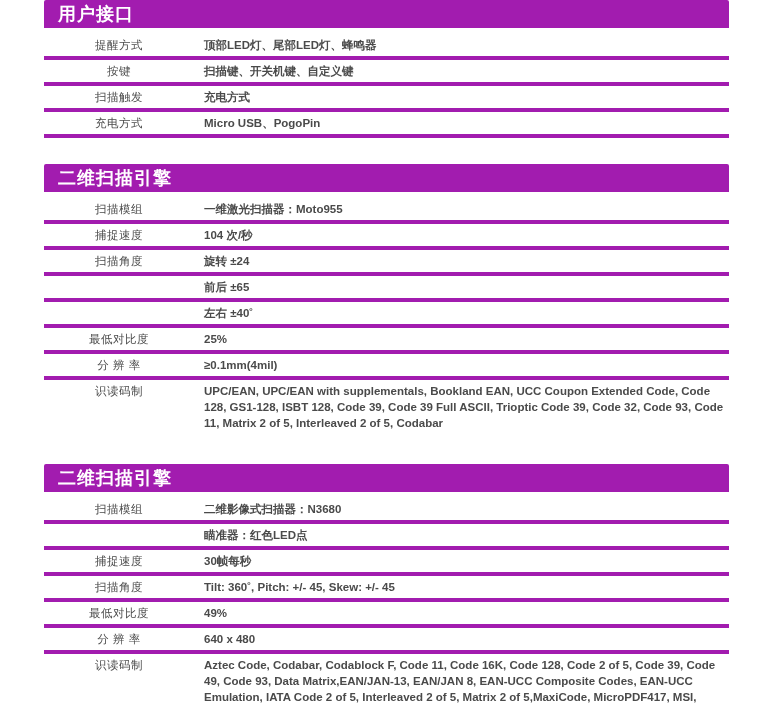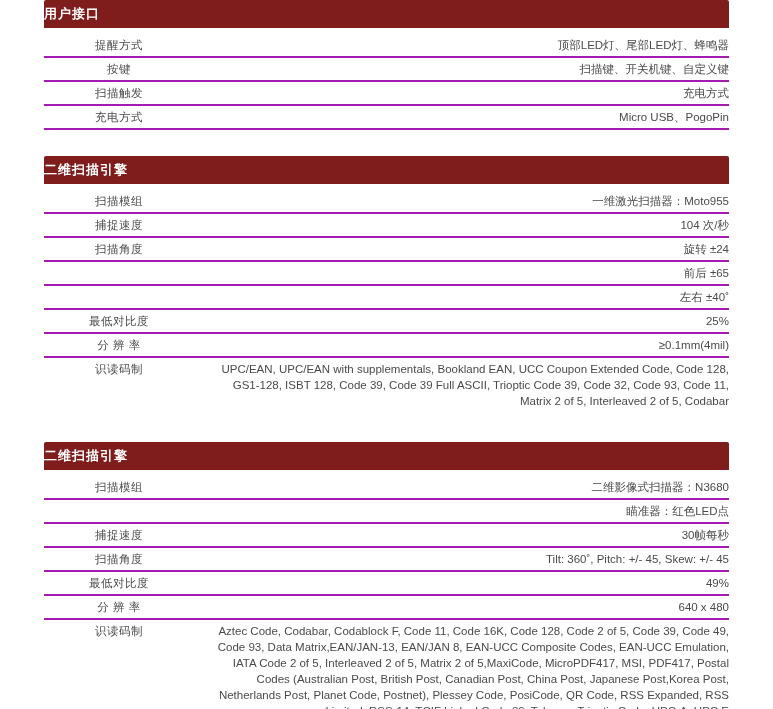--- a/index.html
+++ b/index.html
@@ -18,58 +18,60 @@
     width: 773px;
     height: 709px;
     position: relative;
     box-sizing: border-box;
     padding: 0 44px;
   }
   .section {
     margin-bottom: 0;
   }
   .section-header {
-    background: #7f1d1d;
+    background: #a21caf;
     color: #ffffff;
     height: 28px;
     line-height: 28px;
-    font-size: 13px;
+    font-size: 18px;
     font-weight: bold;
+    padding-left: 14px;
     letter-spacing: 1px;
     border-radius: 2px 2px 0 0;
   }
   .spec-table {
     width: 100%;
     border-collapse: collapse;
     table-layout: fixed;
     margin-top: 6px;
   }
   .spec-table tr {
-    border-bottom: 2px solid #a21caf;
+    border-bottom: 4px solid #a21caf;
   }
   .spec-table tr.no-line {
     border-bottom: none;
   }
   .spec-table td {
     font-size: 11.5px;
     color: #4a4a4a;
     padding: 3px 0 3px 0;
     vertical-align: top;
     line-height: 16px;
   }
   .spec-table td.label {
     width: 150px;
     text-align: center;
     color: #4a4a4a;
     letter-spacing: 0.5px;
   }
   .spec-table td.value {
     padding-left: 10px;
     color: #4a4a4a;
-    text-align: right;
+    text-align: left;
+    font-weight: bold;
   }
   .gap-md { height: 26px; }
   .gap-lg { height: 30px; }
 </style>
 </head>
 <body>
 
 <div class="page">
 
   <div class="section">

